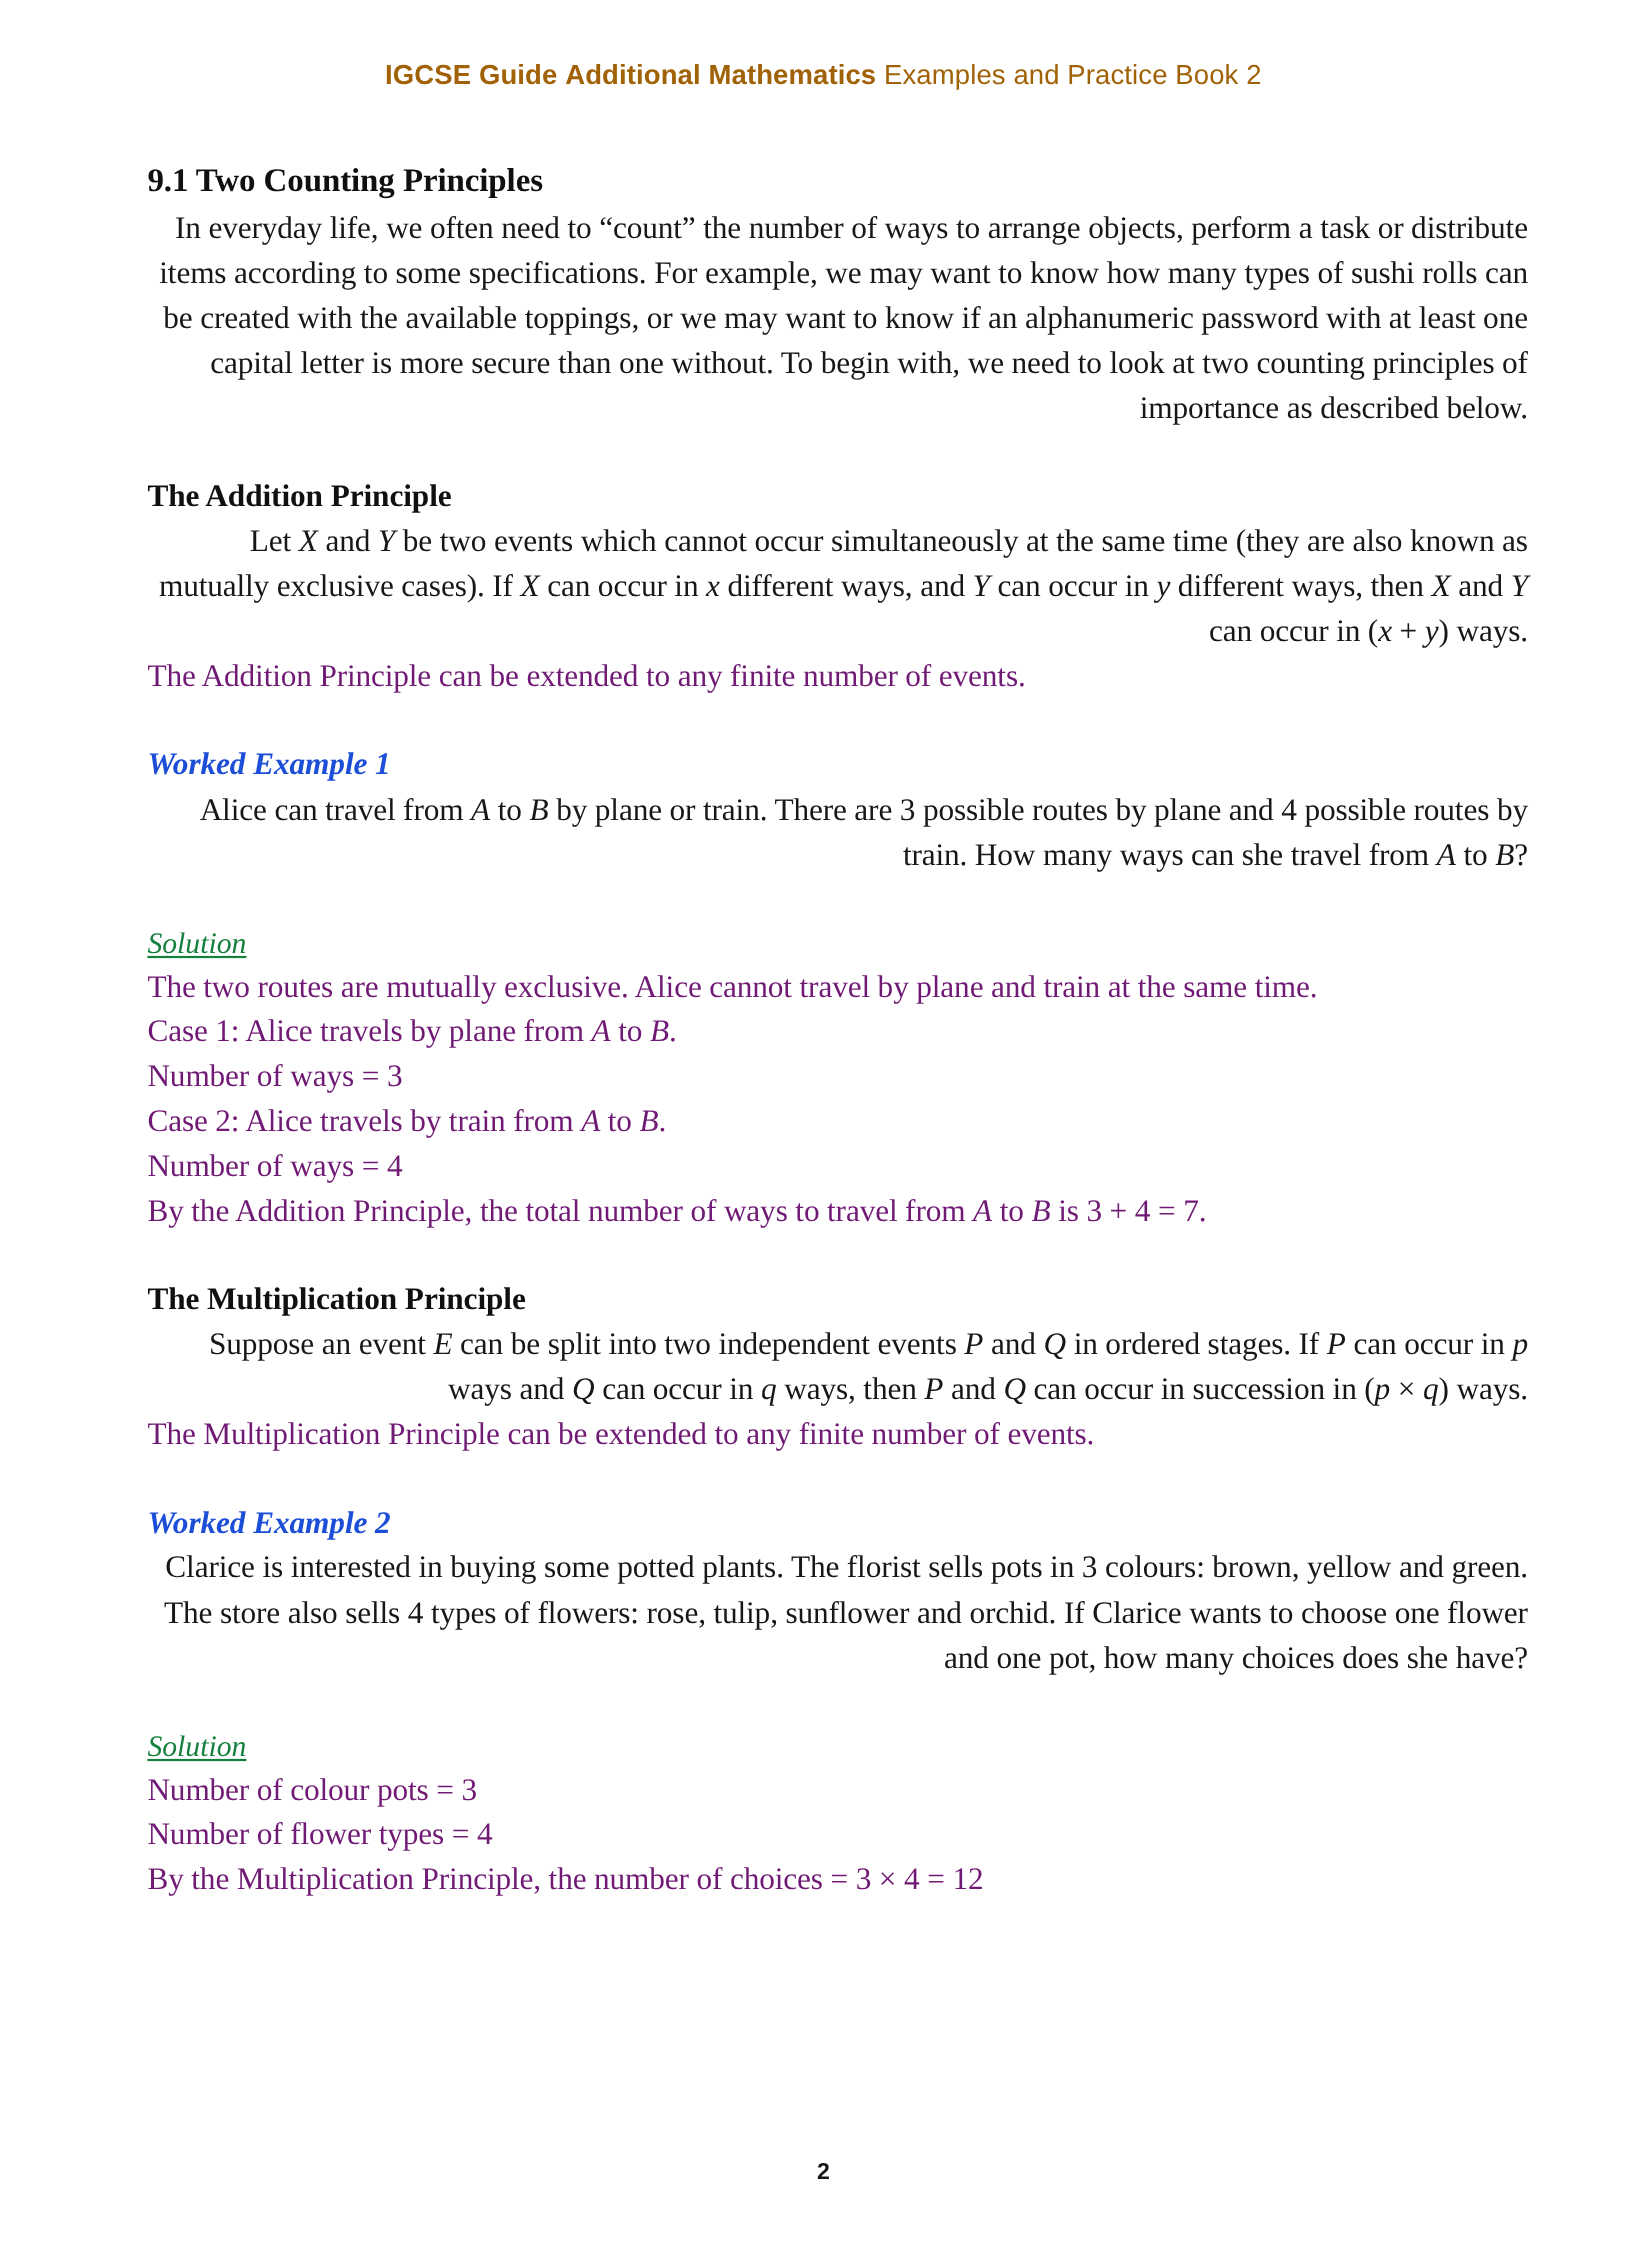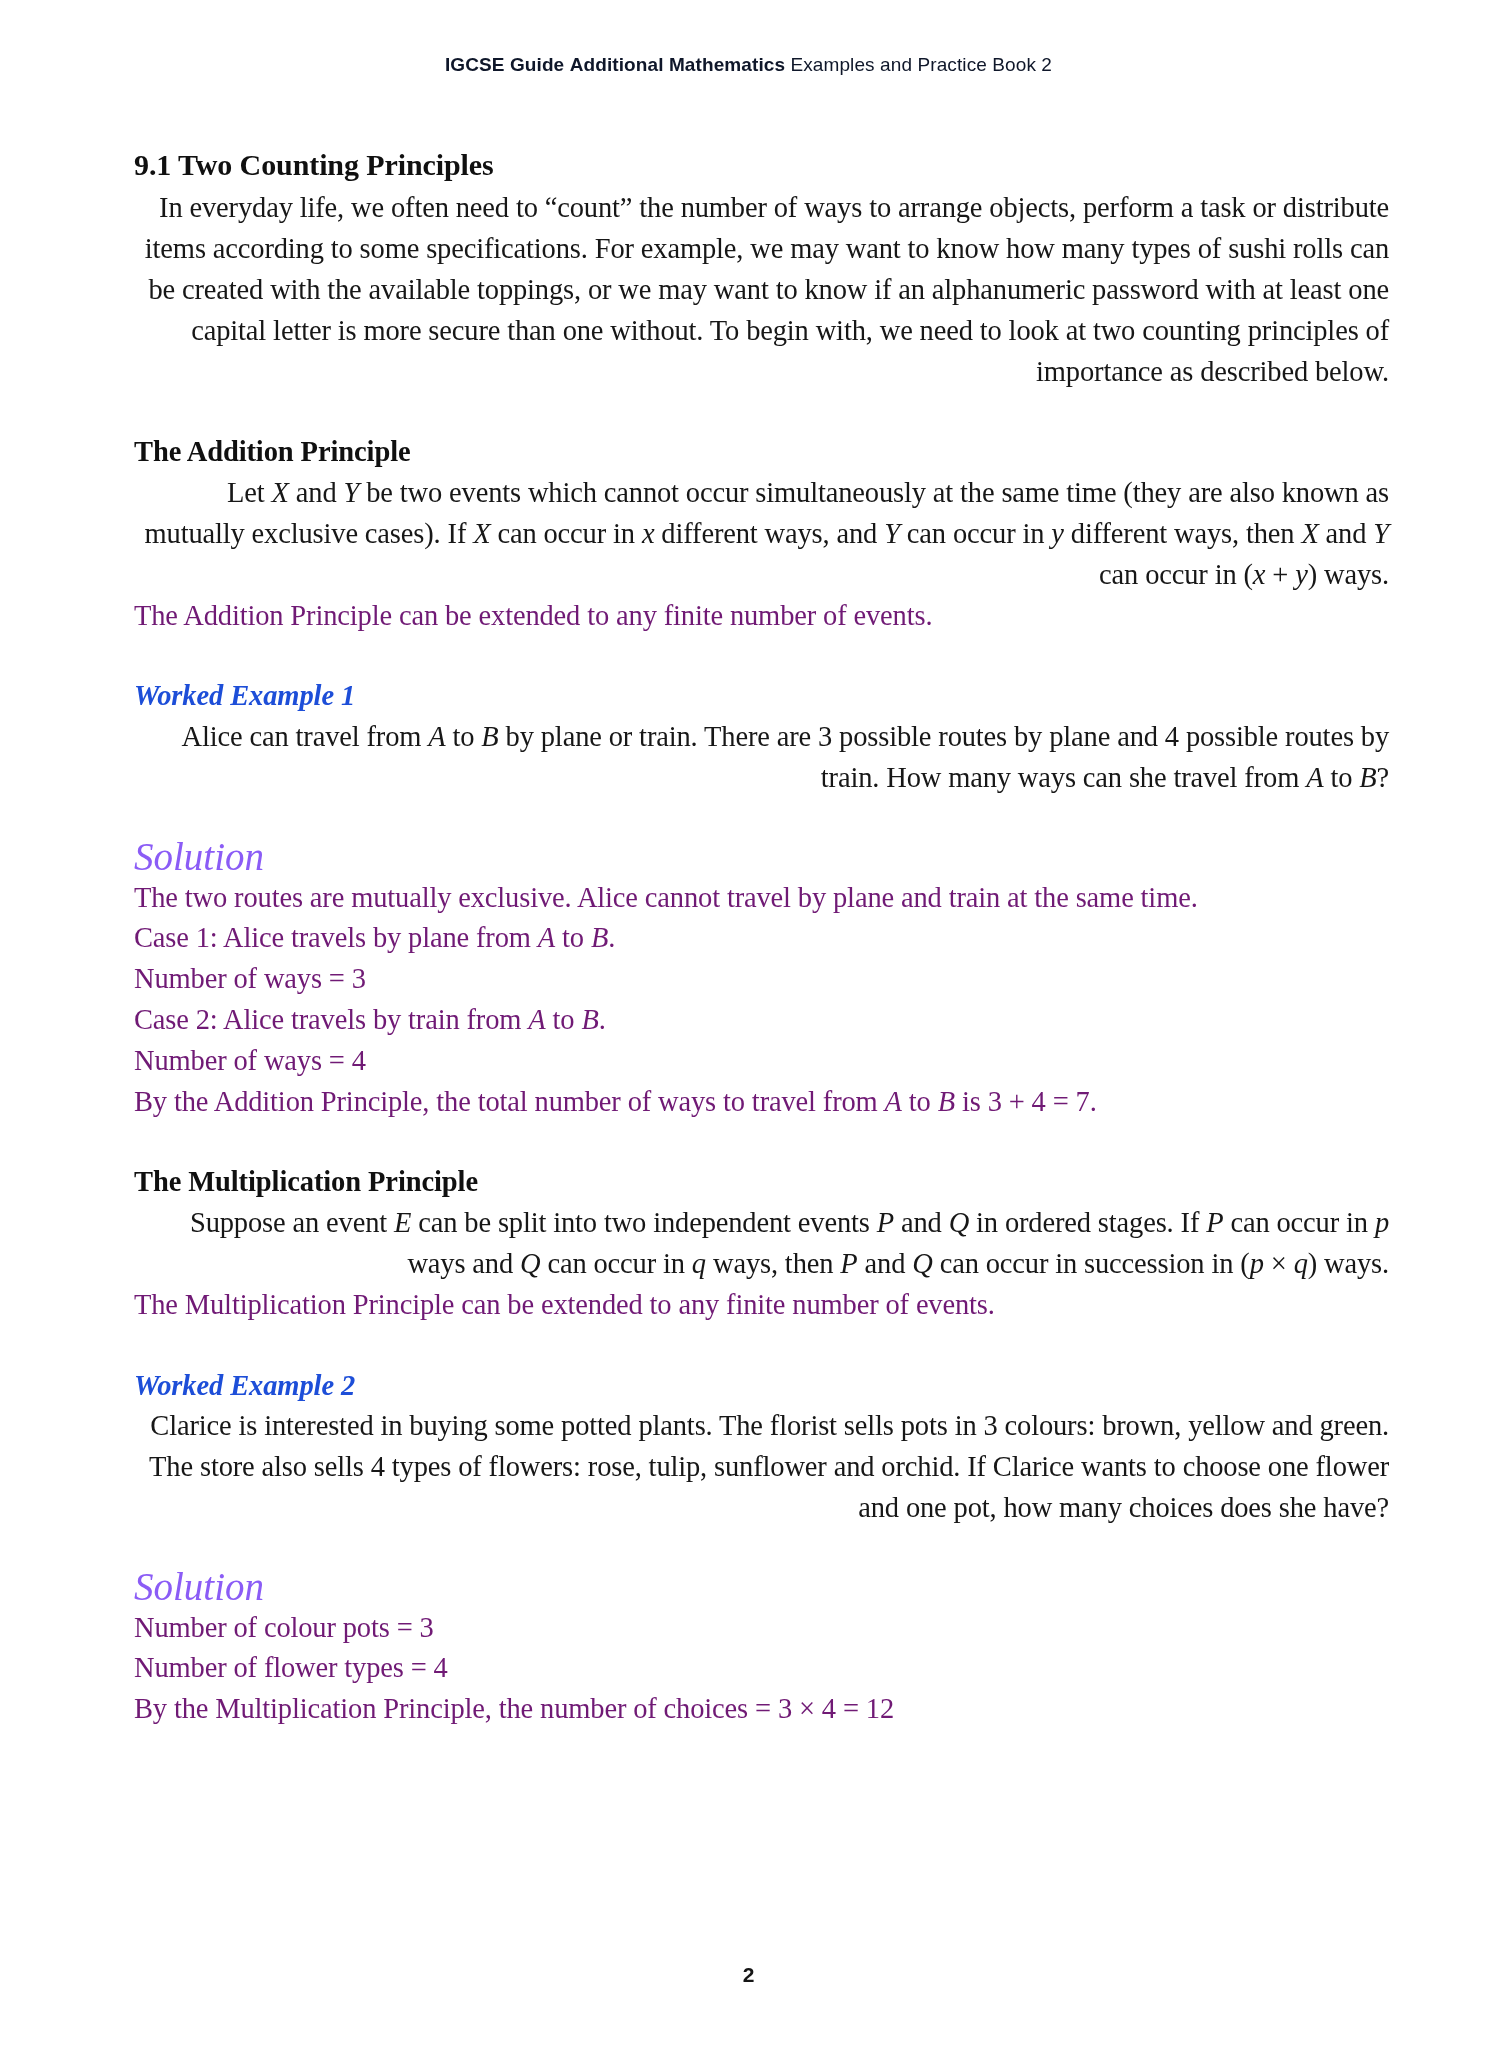--- a/index.html
+++ b/index.html
@@ -24,23 +24,23 @@
   }
 
   
   .running-header {
     position: absolute;
     top: 54px;
     left: 0;
     right: 0;
     text-align: center;
     font-family: "Liberation Sans", "DejaVu Sans", sans-serif;
-    font-size: 19px;
+    font-size: 25px;
     letter-spacing: 0.1px;
-    color: #0f172a;
+    color: #a16207;
     white-space: nowrap;
   }
   .running-header .hdr-strong {
     font-weight: 700;
   }
   .running-header .hdr-light {
     font-weight: 600;
   }
   .running-header .hdr-reg {
     font-weight: 400;
@@ -96,24 +96,25 @@
     font-size: 28.5px;
     line-height: 40.8px;
     letter-spacing: -0.1px;
     color: #1d4ed8;
   }
 
   .solution-label {
     display: inline-block;
     margin: 0;
     font-style: italic;
-    font-size: 39px;
-    line-height: 40.8px;
+    font-size: 27px;
+    line-height: 40.8px;
+    text-decoration: underline;
     text-underline-offset: 3px;
-    color: #8b5cf6;
+    color: #15803d;
   }
 
   .line {
     display: block;
     font-size: 28.5px;
     line-height: 40.8px;
     letter-spacing: -0.15px;
     color: #701a75;
   }
 

